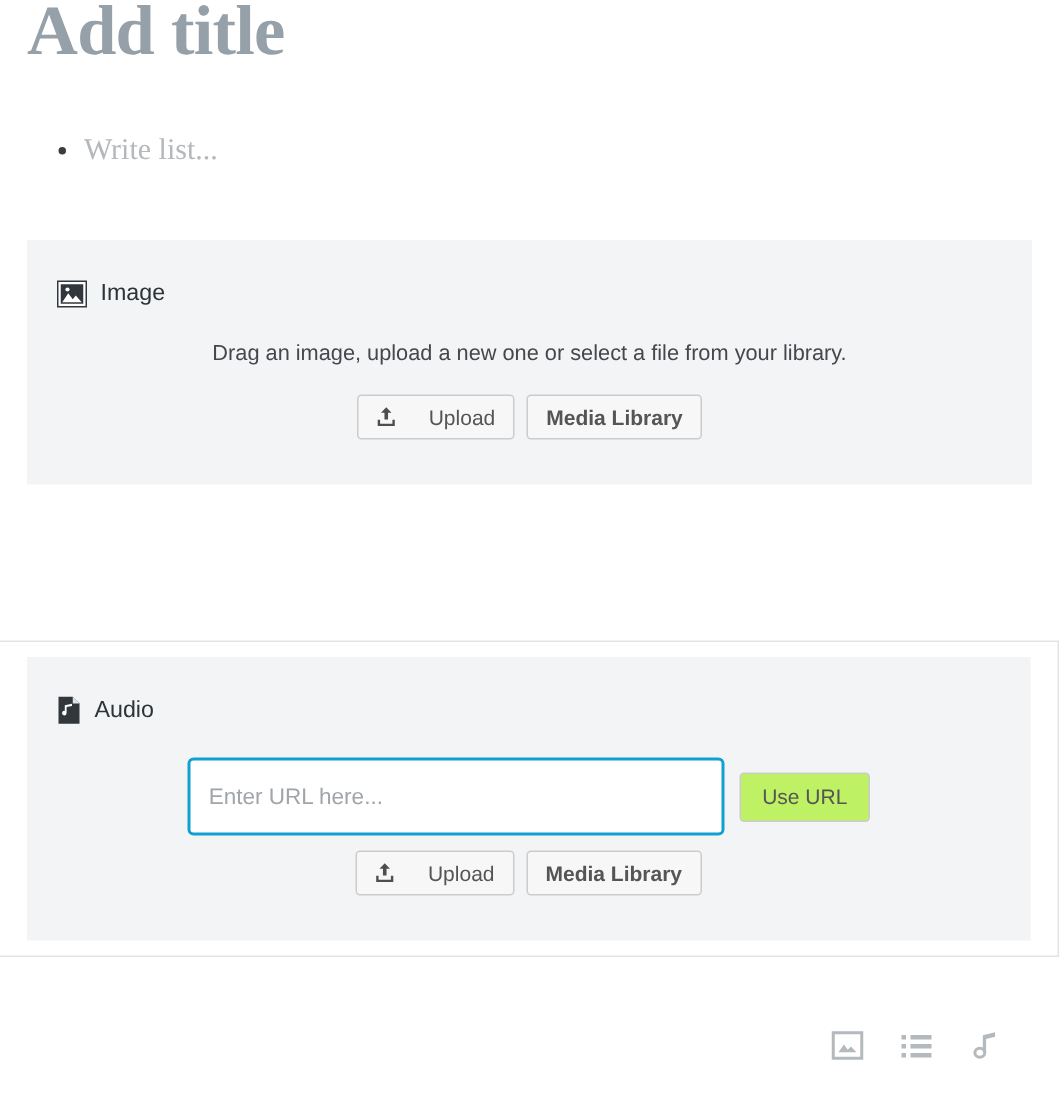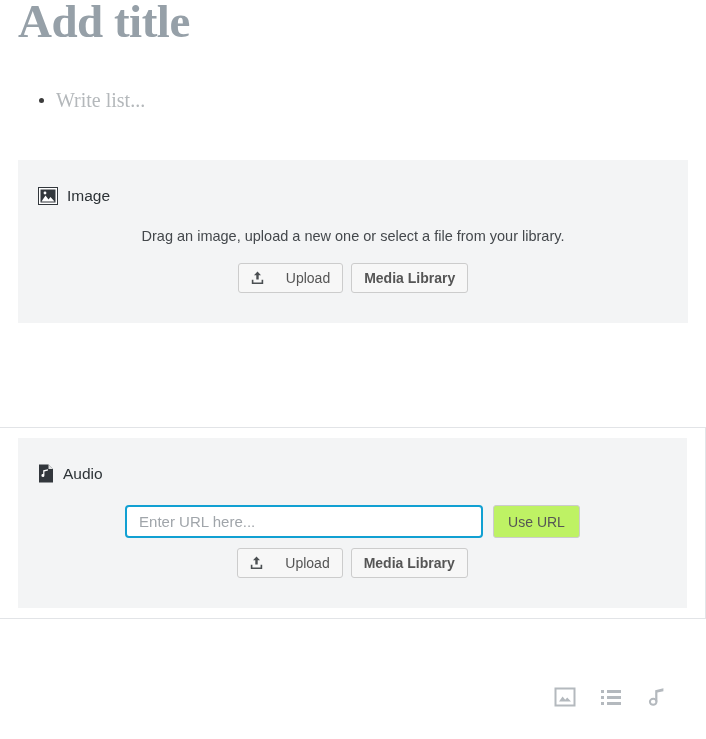--- a/index.html
+++ b/index.html
@@ -130,21 +130,21 @@
   
   .url-row {
     display: flex;
     align-items: center;
     justify-content: center;
     gap: 10px;
     margin-bottom: 10px;
   }
   .url-input {
     width: 358px;
-    height: 33px;
+    height: 52px;
     padding: 0 12px;
     font-family: "Liberation Sans", sans-serif;
     font-size: 15px;
     color: #32373c;
     background: #fff;
     border: 2px solid #11a0d2;
     border-radius: 4px;
     outline: none;
   }
   .url-input::placeholder { color: #a0a5aa; }

